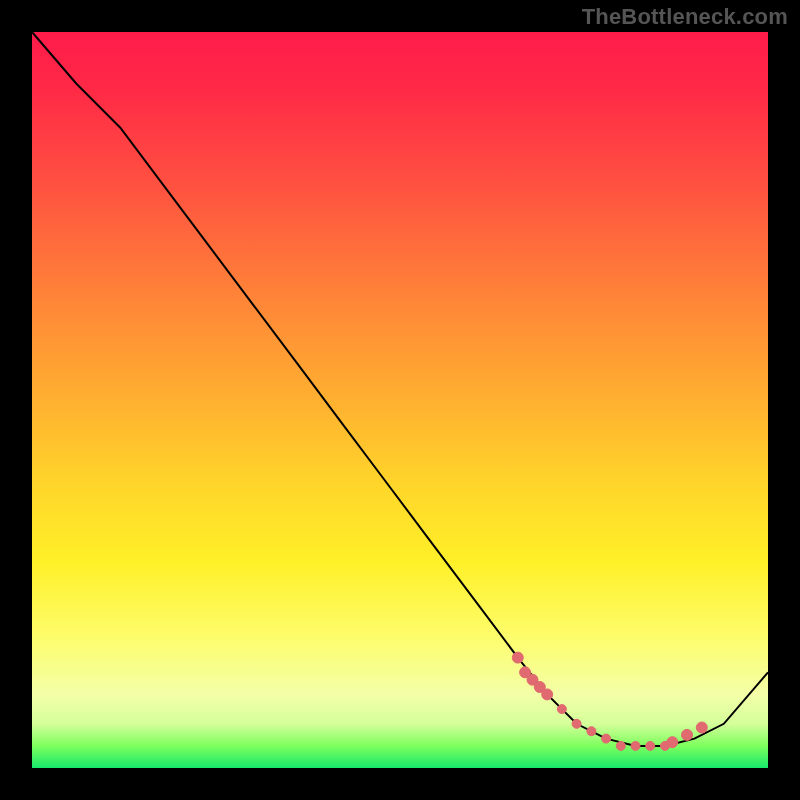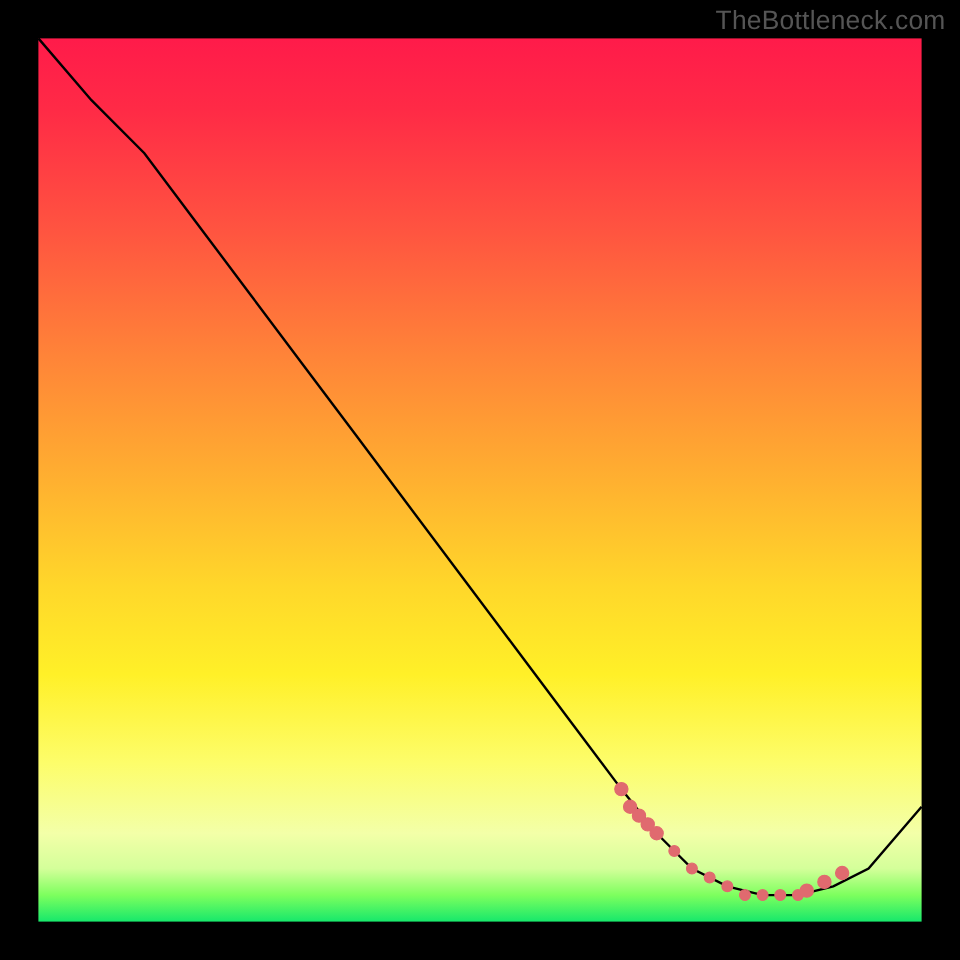--- a/index.html
+++ b/index.html
@@ -15,21 +15,21 @@
     position: relative;
     width: 800px;
     height: 800px;
     background: #000;
   }
   .watermark {
     position: absolute;
     top: 4px;
     right: 12px;
     font-size: 22px;
-    font-weight: 400;
+    font-weight: 700;
     color: #555;
     letter-spacing: 0.2px;
     user-select: none;
   }
   
   .plot-area {
     position: absolute;
     left: 32px;
     top: 32px;
     width: 736px;   

